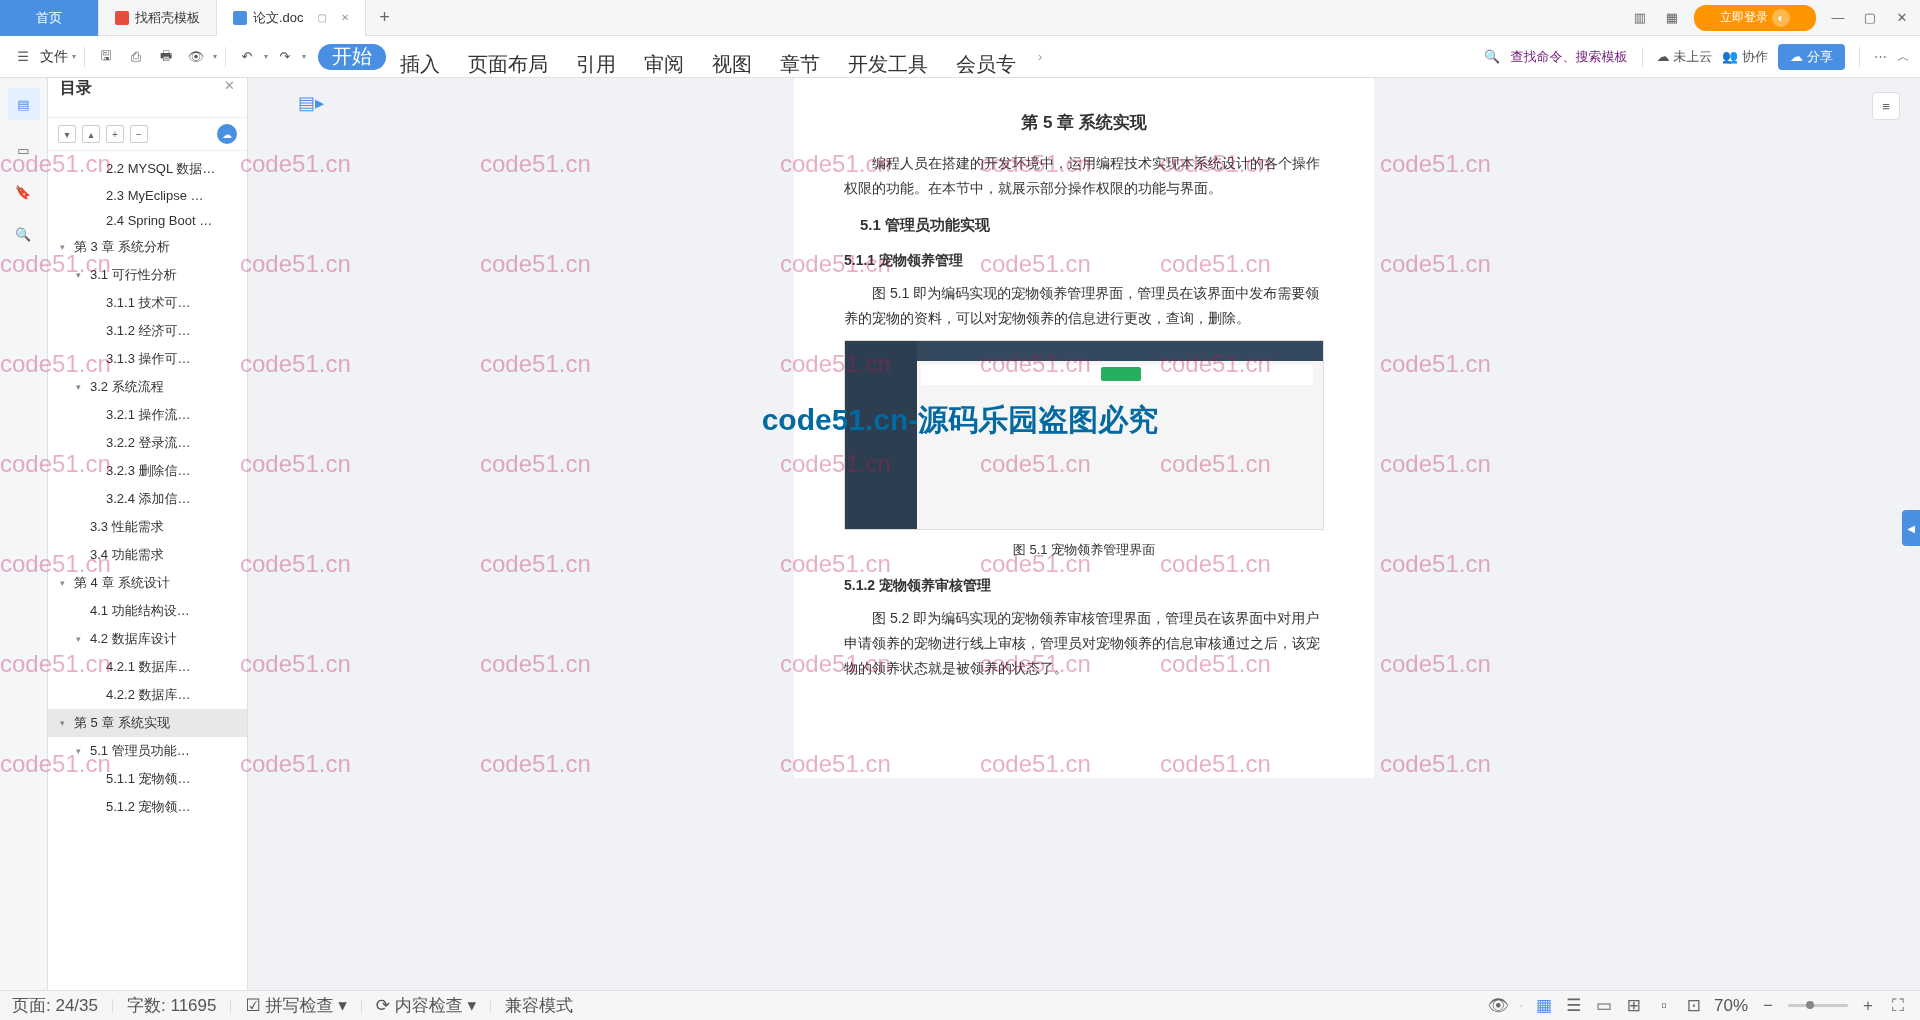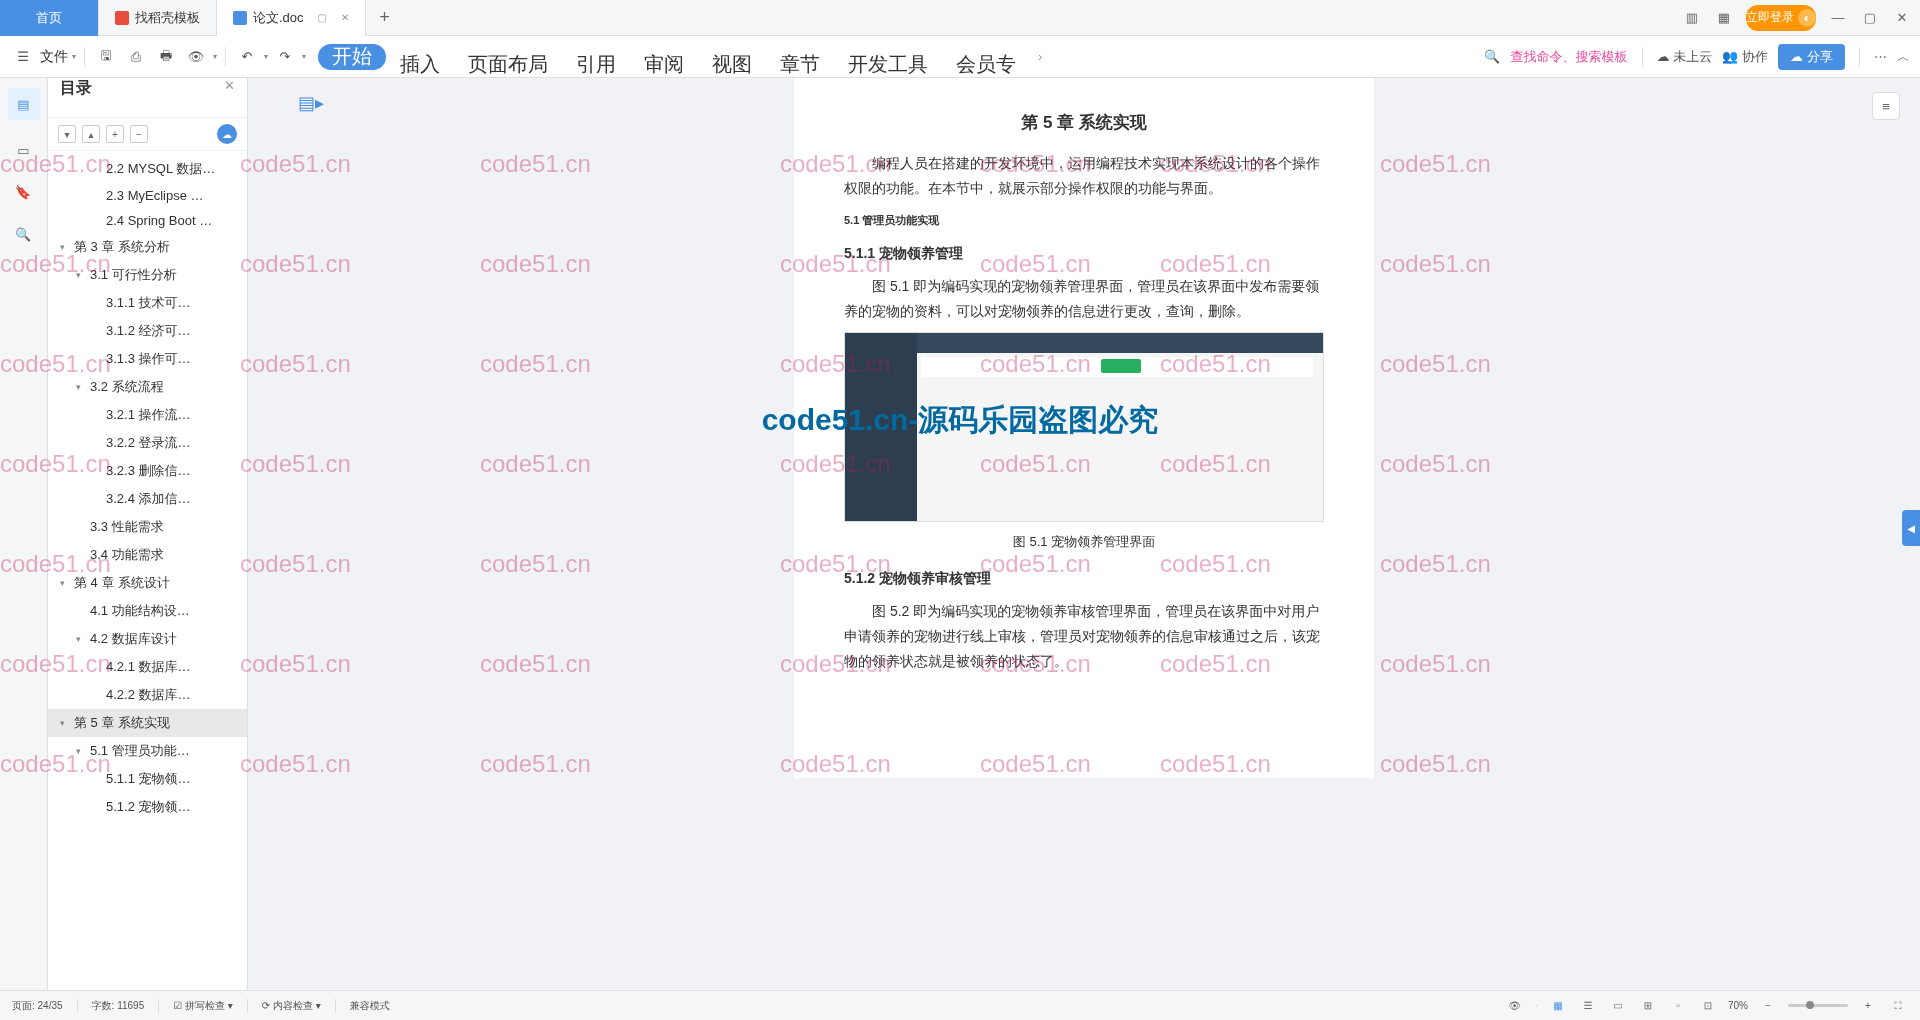--- a/index.html
+++ b/index.html
@@ -10,33 +10,33 @@
 .tab { height: 36px; padding: 0 16px; display: flex; align-items: center; gap: 6px; cursor: pointer; border-right: 1px solid #e0e0e0; font-size: 13px; }
 .tab.home { background: #4a90e2; color: #fff; padding: 0 36px; }
 .tab.active { background: #fff; }
 .tab .ticon { width: 14px; height: 14px; border-radius: 2px; }
 .tab .ticon.red { background: #e74c3c; }
 .tab .ticon.blue { background: #4a90e2; }
 .tab .winact { margin-left: 8px; color: #999; font-size: 10px; }
 .tab-add { width: 36px; text-align: center; color: #666; font-size: 18px; cursor: pointer; }
 .titlebar-right { margin-left: auto; display: flex; align-items: center; gap: 12px; padding-right: 8px; }
 .tbtn { width: 20px; height: 20px; display: flex; align-items: center; justify-content: center; color: #666; cursor: pointer; }
-.login-btn { background: #ff9500; color: #fff; padding: 4px 0; border-radius: 12px; font-size: 12px; display: flex; align-items: center; gap: 4px; cursor: pointer; }
+.login-btn { background: #ff9500; color: #fff; padding: 4px 26px; border-radius: 12px; font-size: 12px; display: flex; align-items: center; gap: 4px; cursor: pointer; }
 .avatar-circ { width: 18px; height: 18px; border-radius: 50%; background: #ffb84d; display: flex; align-items: center; justify-content: center; color: #fff; }
 
 
 .ribbon { height: 42px; background: #fff; border-bottom: 1px solid #e0e0e0; display: flex; align-items: center; padding: 0 10px; gap: 4px; }
 .rb-icon { width: 26px; height: 26px; display: flex; align-items: center; justify-content: center; color: #555; cursor: pointer; border-radius: 3px; }
 .rb-sep { width: 1px; height: 20px; background: #e0e0e0; margin: 0 4px; }
 .rb-arrow { font-size: 8px; color: #888; }
 .rb-tabs { display: flex; gap: 0; margin-left: 8px; }
 .rb-tab { padding: 0 14px; height: 42px; display: flex; align-items: center; font-size: 20px; color: #333; cursor: pointer; margin-top: 16px; }
 .rb-tab.active { background: #4a90e2; color: #fff; border-radius: 14px; height: 26px; padding: 0 14px; }
 .rb-right { margin-left: auto; display: flex; align-items: center; gap: 10px; font-size: 13px; color: #555; }
-.rb-search { color: #ec4899; font-size: 13px; }
+.rb-search { color: #701a75; font-size: 13px; }
 .rb-share { background: #4a90e2; color: #fff; padding: 4px 12px; border-radius: 4px; font-size: 13px; display: flex; align-items: center; gap: 4px; cursor: pointer; }
 
 
 .main { display: flex; height: calc(100vh - 36px - 42px - 30px); }
 .sidetool { width: 48px; background: #f5f6f7; border-right: 1px solid #e0e0e0; display: flex; flex-direction: column; align-items: center; padding-top: 10px; gap: 18px; }
 .st-icon { width: 24px; height: 24px; display: flex; align-items: center; justify-content: center; color: #666; cursor: pointer; }
 .st-icon.active { color: #4a90e2; background: #e3f0ff; border-radius: 4px; padding: 4px; width: 32px; height: 32px; }
 
 
 .outline { width: 200px; background: #fff; border-right: 1px solid #e0e0e0; display: flex; flex-direction: column; }
@@ -54,35 +54,35 @@
 .tree-l2 { padding-left: 28px; }
 .tree-l3 { padding-left: 44px; }
 
 
 .docarea { flex: 1; background: #f0f2f5; position: relative; overflow: auto; }
 .doc-floatbtn { position: absolute; left: 50px; top: 14px; color: #4a90e2; font-size: 18px; }
 .doc-rightfloat { position: absolute; right: 20px; top: 14px; width: 28px; height: 28px; border: 1px solid #ddd; border-radius: 4px; background: #fff; display: flex; align-items: center; justify-content: center; color: #666; cursor: pointer; }
 .page { width: 580px; margin: 0 auto; background: #fff; padding: 30px 50px; min-height: 700px; font-family: SimSun, serif; font-size: 14px; line-height: 1.8; }
 .page h2 { text-align: center; font-size: 17px; margin-bottom: 12px; font-family: SimHei, sans-serif; }
 .page p { text-indent: 2em; margin-bottom: 8px; }
-.page h3 { font-size: 11px; margin: 10px 0; font-family: SimHei, sans-serif; }
+.page h3 { font-size: 15px; margin: 10px 16px; font-family: SimHei, sans-serif; }
 .page h4 { font-size: 14px; margin: 8px 0; font-family: SimHei, sans-serif; }
 .fig-caption { text-align: center; font-size: 13px; margin: 6px 0 12px; }
 .fake-img { width: 100%; height: 190px; background: linear-gradient(to right, #2c3e50 0%, #2c3e50 15%, #f5f5f5 15%, #f5f5f5 100%); margin: 8px 0; position: relative; border: 1px solid #ddd; }
 .fake-img::before { content:""; position:absolute; left:15%; right:0; top:0; height:20px; background:#34495e; }
 .fake-img-topbar { position: absolute; left: 16%; top: 24px; right: 2%; height: 20px; background: #fff; }
 .fake-img-topbar::after { content:""; position:absolute; left: 180px; top:2px; width:40px; height:14px; background:#27ae60; border-radius:2px; }
 
 
 .watermark { position: fixed; color: #be185d; opacity: 0.35; font-size: 24px; pointer-events: none; z-index: 1000; font-family: Liberation Sans, sans-serif; }
 .center-mark { position: fixed; left: 50%; top: 400px; transform: translateX(-50%); color: #0369a1; font-size: 30px; font-weight: bold; z-index: 1001; pointer-events: none; }
 .side-arrow { position: fixed; right: 0; top: 50%; width: 18px; height: 36px; background: #4a90e2; border-radius: 4px 0 0 4px; display: flex; align-items: center; justify-content: center; color: #fff; font-size: 10px; cursor: pointer; z-index: 500; }
 
 
-.statusbar { height: 30px; background: #f5f6f7; border-top: 1px solid #e0e0e0; display: flex; align-items: center; padding: 0 12px; font-size: 10px; color: #555; gap: 14px; }
+.statusbar { height: 30px; background: #f5f6f7; border-top: 1px solid #e0e0e0; display: flex; align-items: center; padding: 0 12px; font-size: 17px; color: #555; gap: 14px; }
 .statusbar .sb-sep { width: 1px; height: 14px; background: #ddd; }
 .statusbar .sb-right { margin-left: auto; display: flex; align-items: center; gap: 10px; }
 .sb-icon { width: 20px; height: 20px; display: flex; align-items: center; justify-content: center; cursor: pointer; color: #666; }
 </style>
 </head>
 <body>
 
 <div class="titlebar">
   <div class="tab home">首页</div>
   <div class="tab">

